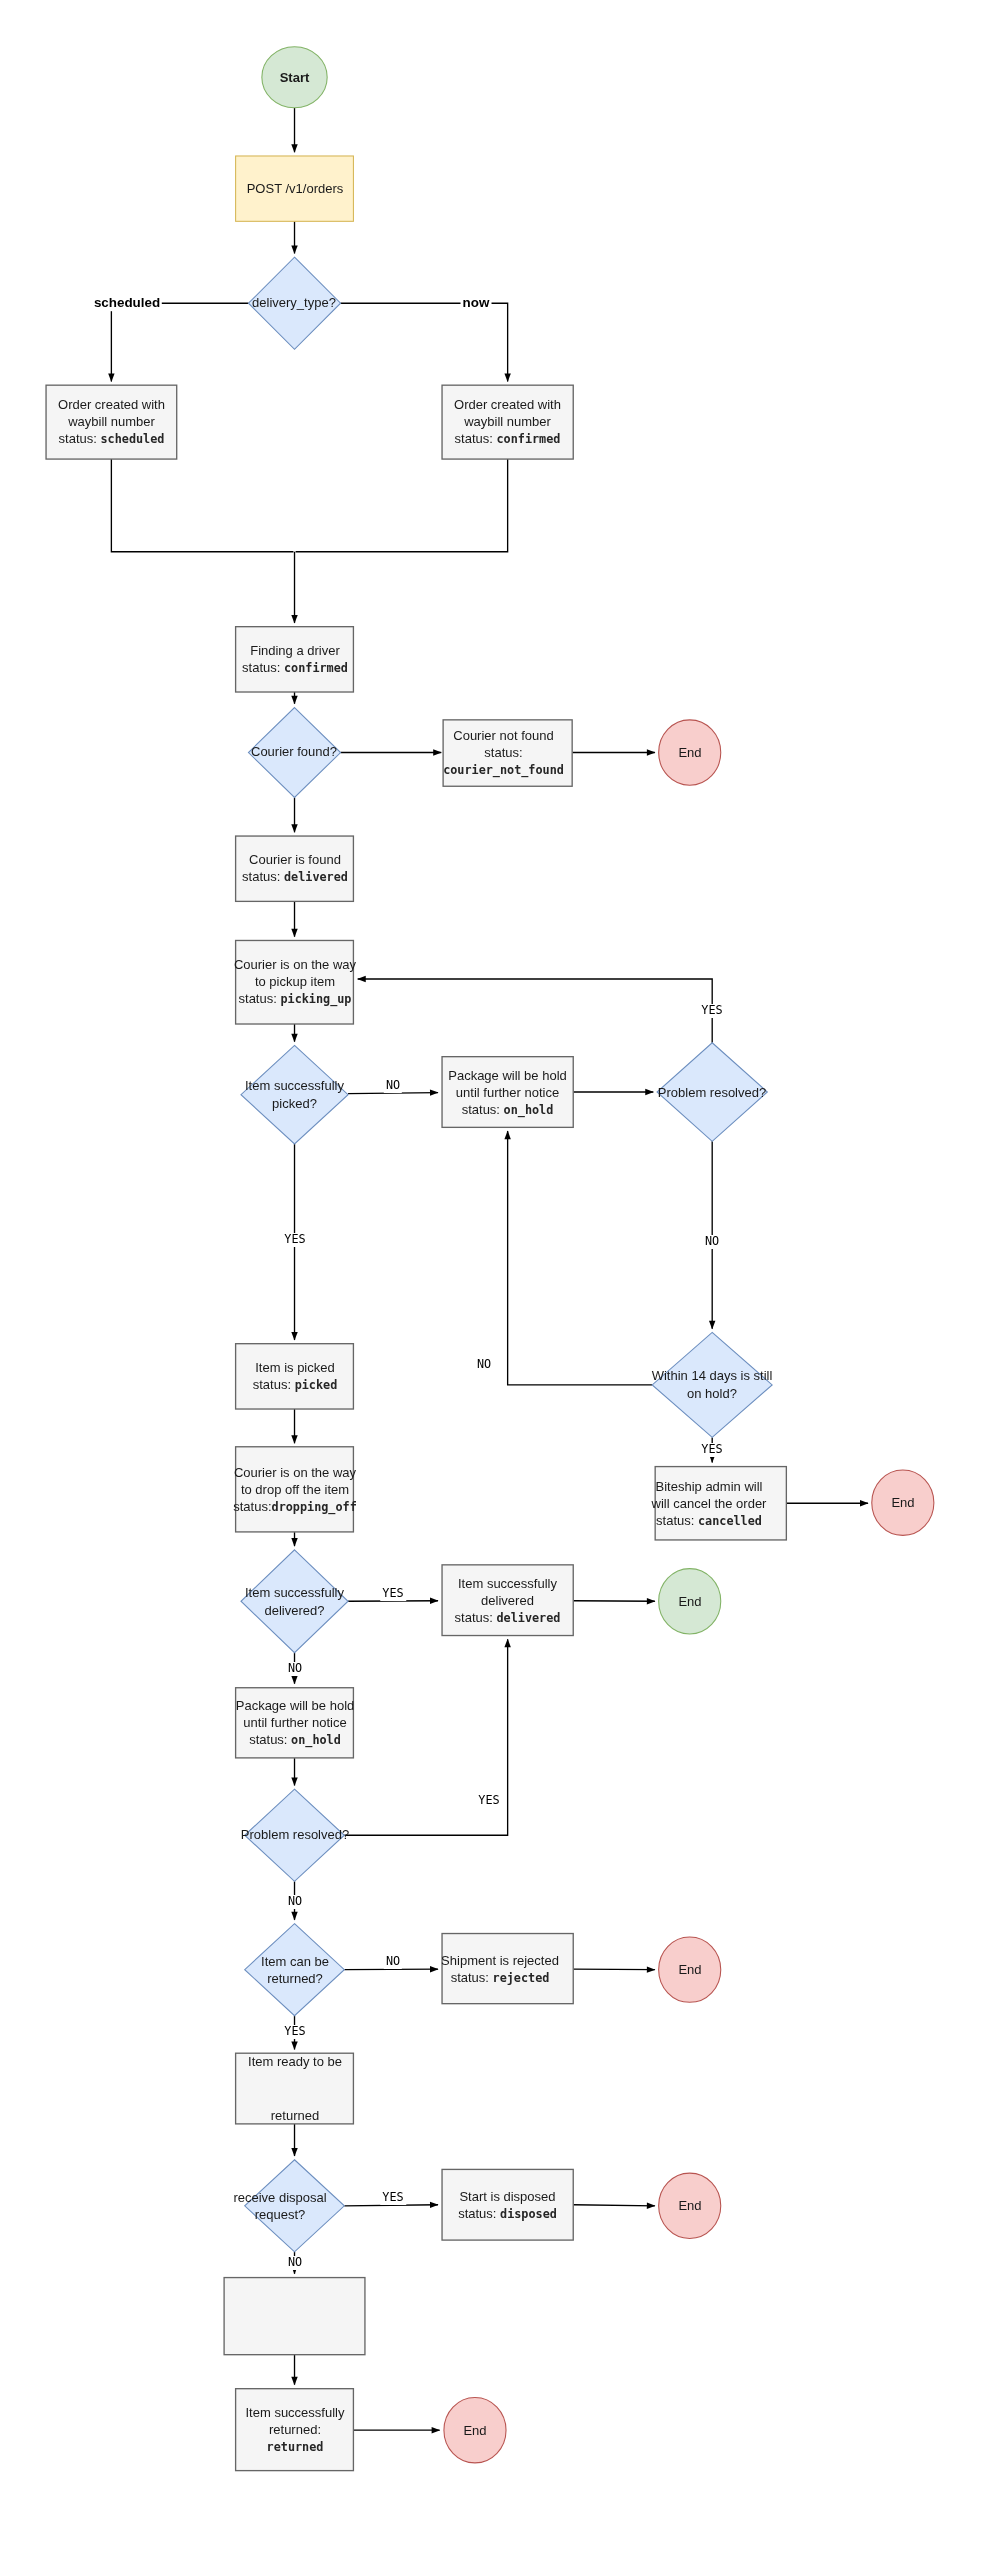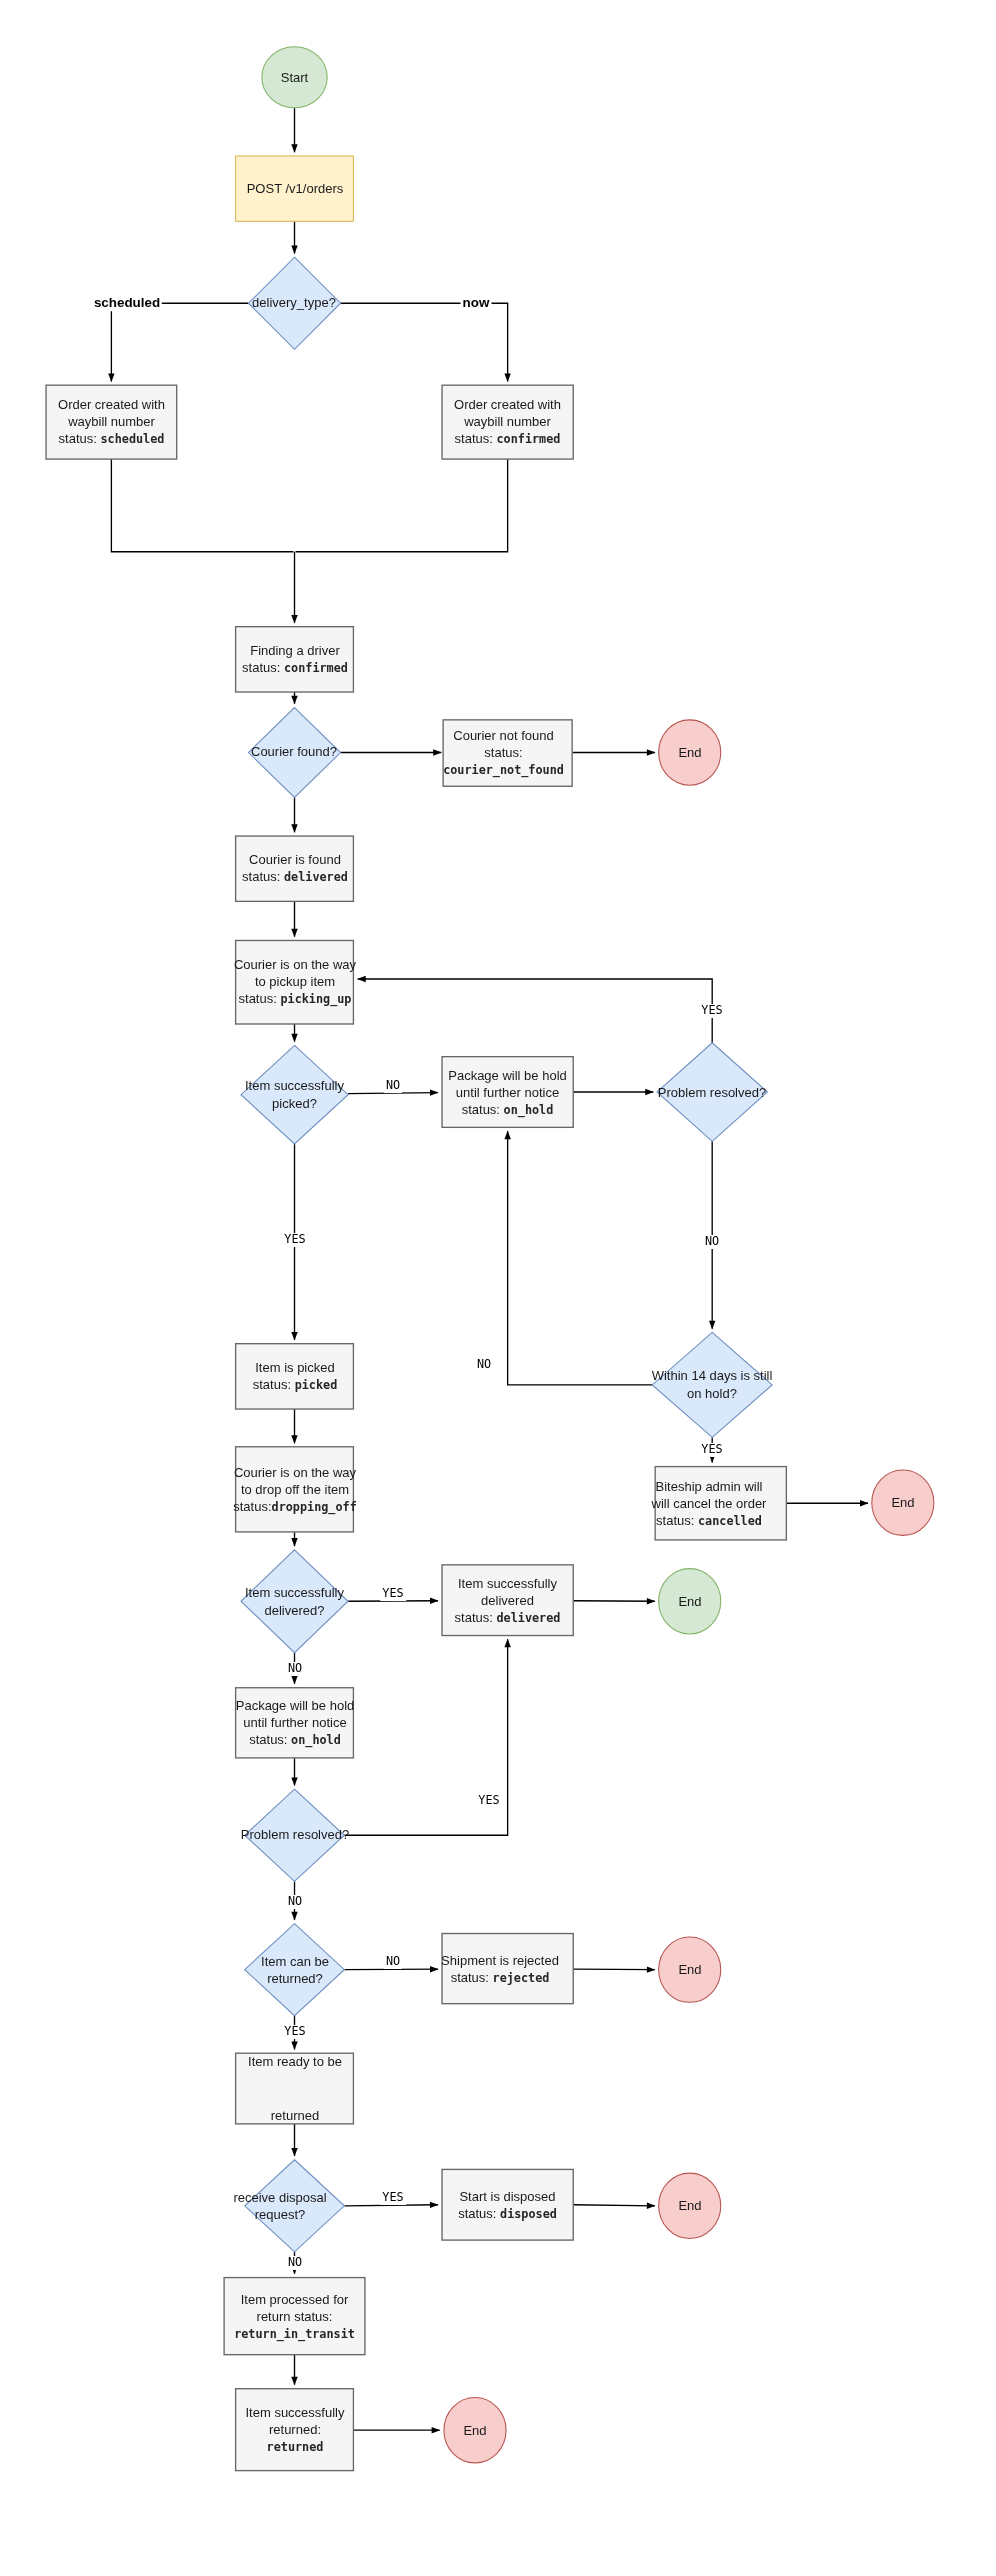--- a/index.html
+++ b/index.html
@@ -119,21 +119,21 @@
     <span class="edge-label" style="left: 712px; top: 1450px;">YES</span>
     <span class="edge-label" style="left: 295px; top: 1240px;">YES</span>
     <span class="edge-label" style="left: 393px; top: 1594px;">YES</span>
     <span class="edge-label" style="left: 295px; top: 1669px;">NO</span>
     <span class="edge-label" style="left: 489px; top: 1801px;">YES</span>
     <span class="edge-label" style="left: 295px; top: 1902px;">NO</span>
     <span class="edge-label" style="left: 393px; top: 1962px;">NO</span>
     <span class="edge-label" style="left: 295px; top: 2032px;">YES</span>
     <span class="edge-label" style="left: 393px; top: 2198px;">YES</span>
     <span class="edge-label" style="left: 295px; top: 2263px;">NO</span>
-    <div class="node-label" style="left: 262px; top: 47px; width: 65px; height: 61px;">
+    <div class="node-label" style="left: 262px; top: 47px; width: 65px; height: 61px; font-weight: bold;">
       <div class="tline"><span>Start</span></div>
     </div>
     <div class="node-label" style="left: 236px; top: 156px; width: 118px; height: 65px;">
       <div class="tline"><span>POST /v1/orders</span></div>
     </div>
     <div class="node-label" style="left: 248px; top: 257px; width: 92px; height: 92px;">
       <div class="tline"><span>delivery_type?</span></div>
     </div>
     <div class="node-label" style="left: 46px; top: 385px; width: 131px; height: 74px;">
       <div class="tline"><span>Order created with</span></div>
@@ -241,25 +241,20 @@
       <div class="tline"><span>receive disposal</span></div>
       <div class="tline"><span>request?</span></div>
     </div>
     <div class="node-label" style="left: 442px; top: 2170px; width: 131px; height: 71px;">
       <div class="tline"><span>Start is disposed</span></div>
       <div class="tline"><span>status: </span><span class="mono">disposed</span></div>
     </div>
     <div class="node-label" style="left: 659px; top: 2173px; width: 62px; height: 65px;">
       <div class="tline"><span>End</span></div>
     </div>
-    <div class="node-label" style="left: 224px; top: 2278px; width: 141px; height: 77px;">
-      <div class="tline"><span>Item processed for</span></div>
-      <div class="tline"><span>return status:</span></div>
-      <div class="tline"><span class="mono">return_in_transit</span></div>
-    </div>
     <div class="node-label" style="left: 236px; top: 2389px; width: 118px; height: 82px;">
       <div class="tline"><span>Item successfully</span></div>
       <div class="tline"><span>returned:</span></div>
       <div class="tline"><span class="mono">returned</span></div>
     </div>
     <div class="node-label" style="left: 444px; top: 2398px; width: 62px; height: 65px;">
       <div class="tline"><span>End</span></div>
     </div>
   </div>
 

